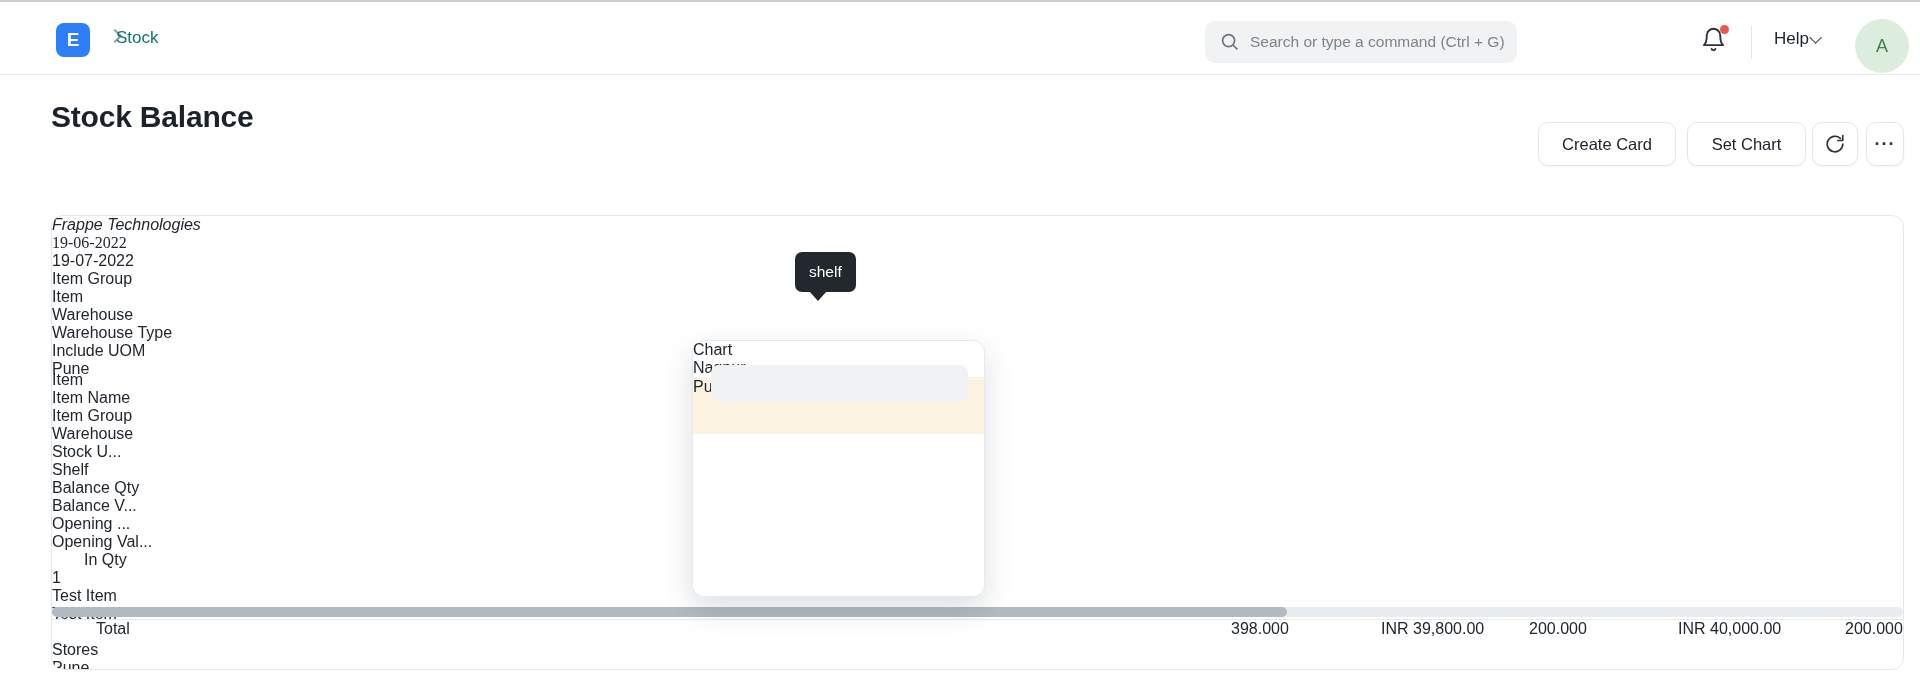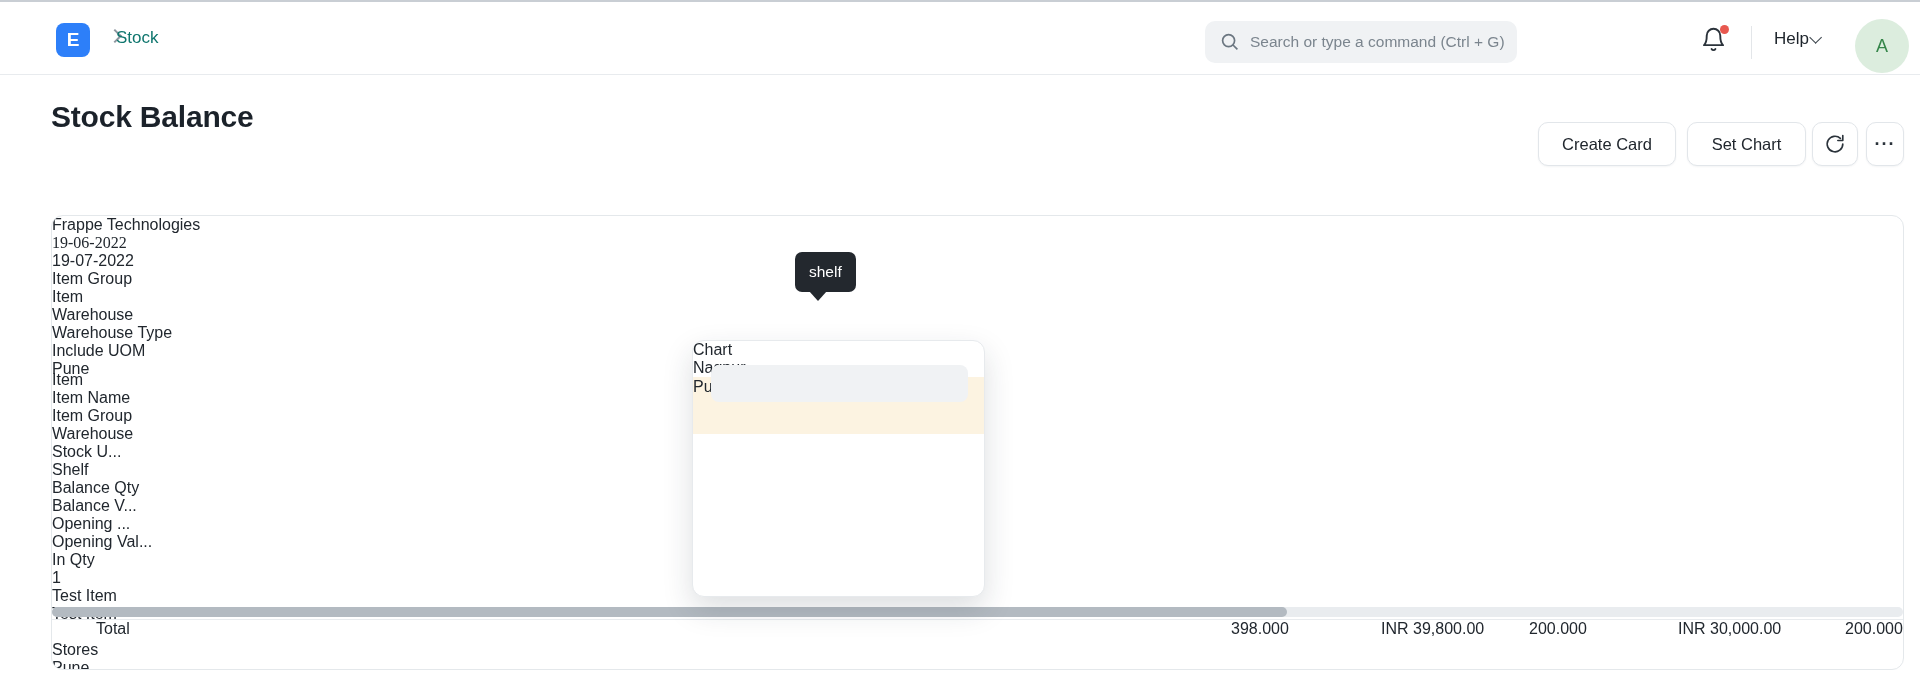--- a/index.html
+++ b/index.html
@@ -113,21 +113,21 @@
     <svg width="22" height="22" viewBox="0 0 24 24" fill="none" stroke="#2b333b" stroke-width="1.8" stroke-linecap="round" stroke-linejoin="round">
       <path d="M20.5 12a8.5 8.5 0 1 1-2.6-6.1"></path>
       <polyline points="20.5 2.8 20.5 8.2 15.1 8.2"></polyline>
     </svg>
   </span>
 </div>
 <div class="btn btn-more">···</div>
 
 <div class="card">
   <div id="filters-row1">
-      <div class="company-filter" style="left: 28px; top: 23px;">Frappe Technologies</div>
+      <div class="company-filter" style="left: 28px; top: 23px; font-style: italic;">Frappe Technologies</div>
       <div class="from-date-filter" style="left: 334px; top: 23px; font-family: Liberation Serif, serif;">19-06-2022</div>
       <div class="to-date-filter" style="left: 639px; top: 23px;">19-07-2022</div>
       <div class="item-group-filter" style="left: 944px; top: 23px;">Item Group</div>
       <div class="item-filter" style="left: 1249px; top: 23px;">Item</div>
       <div class="warehouse-filter" style="left: 1554px; top: 23px;">Warehouse</div>
     </div>
   <div id="filters-row2">
       <div class="warehouse-type-filter" style="left: 28px; top: 85px;">Warehouse Type</div>
       <div class="include-uom-filter" style="left: 334px; top: 85px;">Include UOM</div>
       <div class="shelf-filter" style="left: 639px; top: 85px;">Pune</div>
@@ -141,21 +141,21 @@
         <div class="header-cell" style="width: 225px;">Item Name</div>
         <div class="header-cell" style="width: 151px;">Item Group</div>
         <div class="header-cell" style="width: 150px;">Warehouse</div>
         <div class="header-cell" style="width: 169px;"></div>
         <div class="header-cell" style="width: 105px;">Stock U...</div>
         <div class="header-cell" style="width: 183px;">Shelf</div>
         <div class="header-cell" style="width: 150px;">Balance Qty</div>
         <div class="header-cell" style="width: 148px;">Balance V...</div>
         <div class="header-cell" style="width: 149px;">Opening ...</div>
         <div class="header-cell" style="width: 167px;">Opening Val...</div>
-        <div class="header-cell" style="width: 88px;">In Qty</div>
+        <div class="header-cell" style="width: 88px; margin-left: 32px;">In Qty</div>
       </div>
       <div class="table-filter-row">
         <div class="column-filter-cell" style="width: 44px; padding: 0px 10px;">
           <div class="column-filter-input"></div>
         </div>
         <div class="column-filter-cell" style="width: 152px; padding: 0px 10px;">
           <div class="column-filter-input"></div>
         </div>
         <div class="column-filter-cell" style="width: 225px; padding: 0px 10px;">
           <div class="column-filter-input"></div>
@@ -212,21 +212,21 @@
       <div class="total-cell" style="width: 152px;">Total</div>
       <div class="total-cell" style="width: 225px;"></div>
       <div class="total-cell" style="width: 151px;"></div>
       <div class="total-cell" style="width: 150px;"></div>
       <div class="total-cell" style="width: 169px;"></div>
       <div class="total-cell" style="width: 105px;"></div>
       <div class="total-cell" style="width: 183px;"></div>
       <div class="total-cell" style="width: 150px;">398.000</div>
       <div class="total-cell" style="width: 148px;">INR 39,800.00</div>
       <div class="total-cell" style="width: 149px;">200.000</div>
-      <div class="total-cell" style="width: 167px;">INR 30,000.00</div>
+      <div class="total-cell" style="width: 167px;">INR 40,000.00</div>
       <div class="total-cell" style="width: 88px;">200.000</div>
     </div>
 </div>
 
 <div class="popup">
   <div class="popup-search"></div>
   <div id="popup-options">
       <div class="dropdown-option-mumbai" style="top: 80px;"><span>Chart</span></div>
       <div class="dropdown-option-nagpur" style="top: 137px;"><span>Nagpur</span></div>
       <div class="dropdown-option-pune" style="top: 191px; background: rgb(252, 243, 225); height: 57px;"><span>Pune</span><span class="check">✓</span></div>

